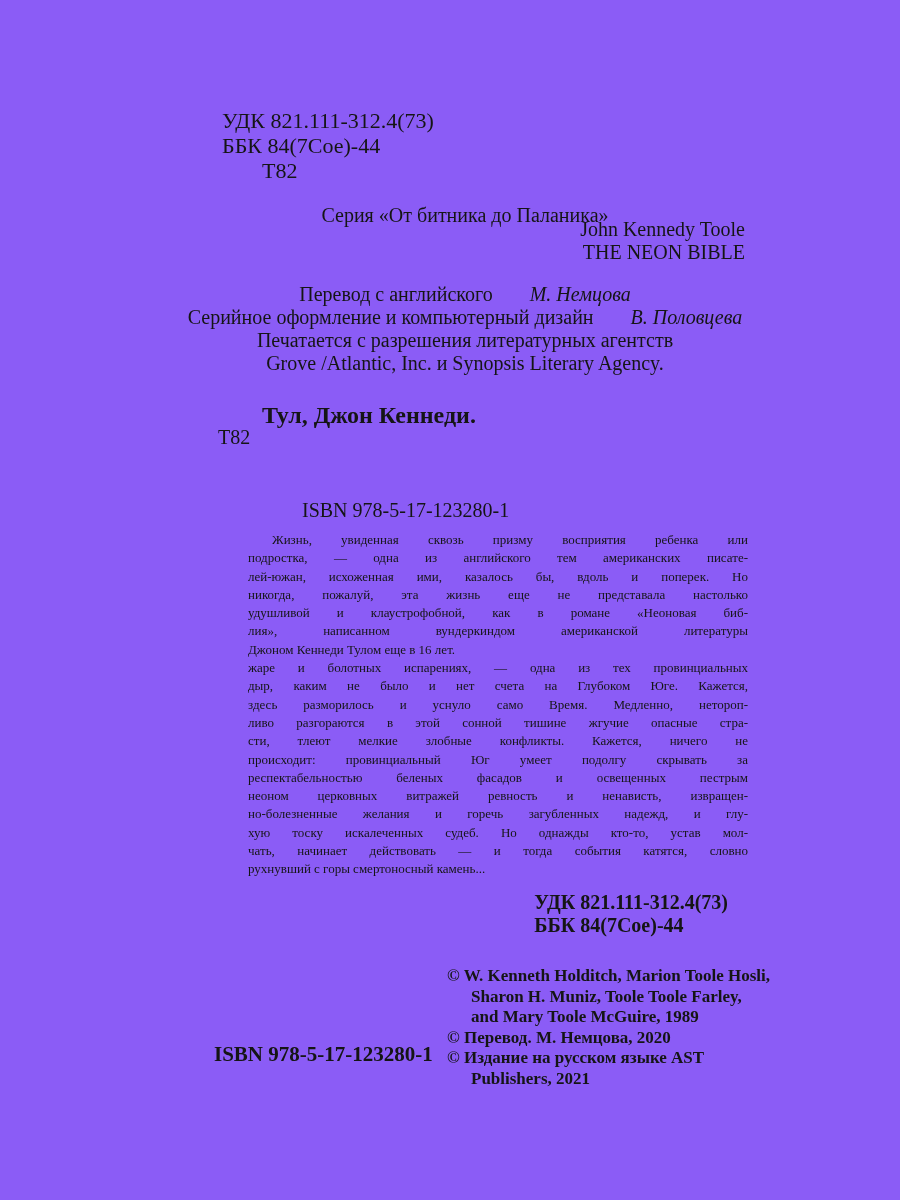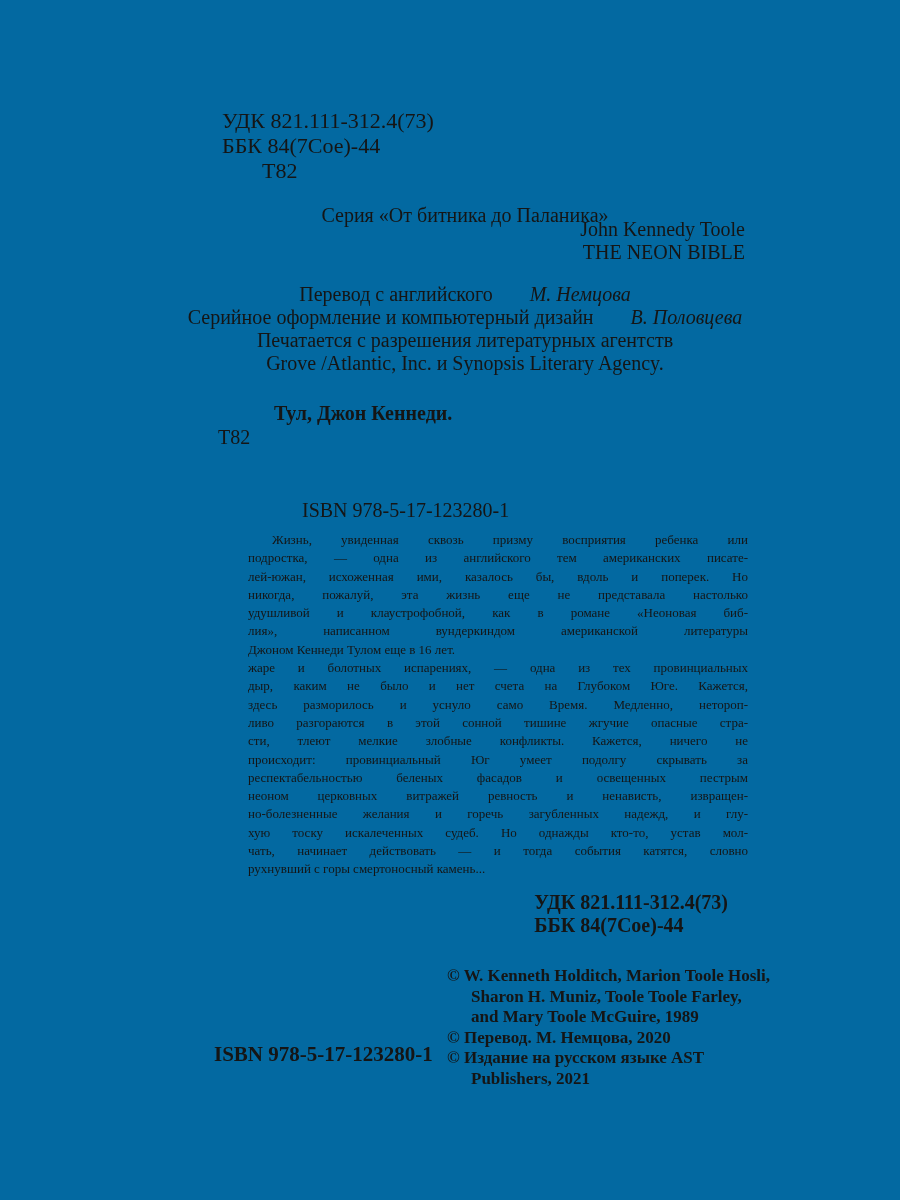--- a/index.html
+++ b/index.html
@@ -1,26 +1,26 @@
 <!DOCTYPE html>
 <html><head>
 <meta charset="utf-8">
 <style>
   html,body { margin:0; padding:0; background:#ffffff; }
   .page {
-    position:relative; width:900px; height:1200px; background:#0369a1;
+    position:relative; width:900px; height:1200px; background:#8b5cf6;
     color:#151515; font-family:"Liberation Serif","DejaVu Serif",serif;
     overflow:hidden;
   }
   .top-ids { position:absolute; left:222px; top:108px; font-size:22px; line-height:25px; }
   .top-ids .t82 { padding-left:40px; }
   .series { position:absolute; left:185px; width:560px; top:184px; text-align:center; font-size:20px;margin-top:20px; }
   .original { position:absolute; left:185px; width:560px; top:218px; text-align:right; font-size:20px; line-height:23px; }
   .credits { position:absolute; left:185px; width:560px; top:283px; text-align:center; font-size:20px; line-height:23px; }
-  .card-author { position:absolute; left:274px; top:402px; font-weight:bold; font-size:20px; }
+  .card-author { position:absolute; left:262px; top:402px; font-weight:bold; font-size:24px; }
   .card-code { position:absolute; left:218px; top:426px; font-size:20px; }
   .card-body { position:absolute; left:264px; top:425px; width:482px; font-size:18.5px; line-height:21.8px; }
   .jline { text-align:justify; text-align-last:justify; }
   .jline.last { text-align-last:left; }
   .jline.indent { padding-left:22px; }
   .card-isbn { position:absolute; left:302px; top:499px; font-size:20px; }
   .annotation { position:absolute; left:248px; top:531px; width:500px; font-size:13px; line-height:18.3px; }
   .annotation .aline { text-align:justify; text-align-last:justify; }
   .annotation .aline.last { text-align-last:left; }
   .annotation .aline.indent { padding-left:24px; }

